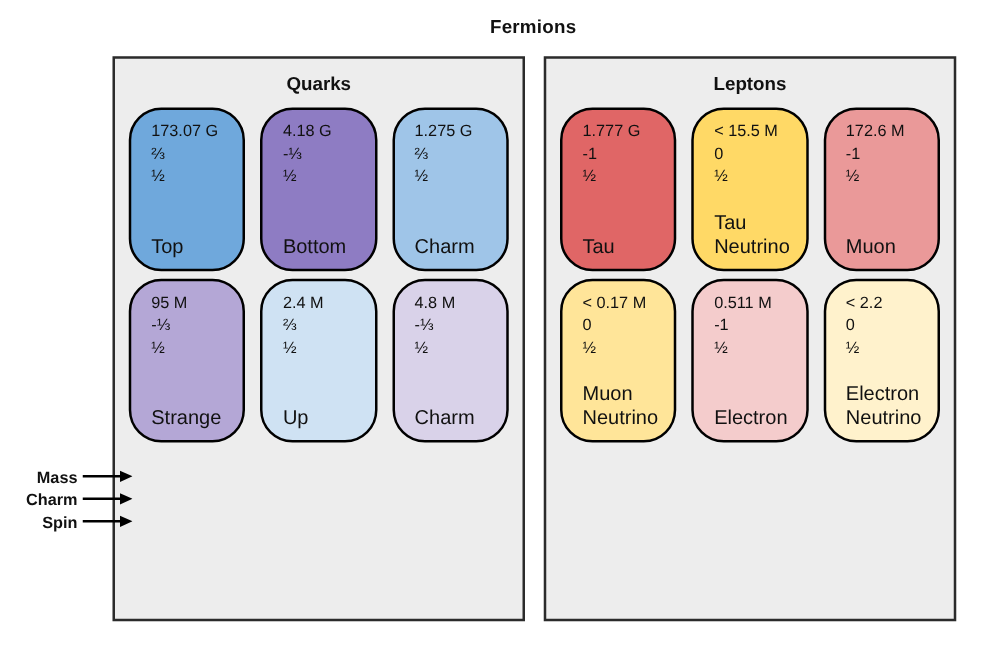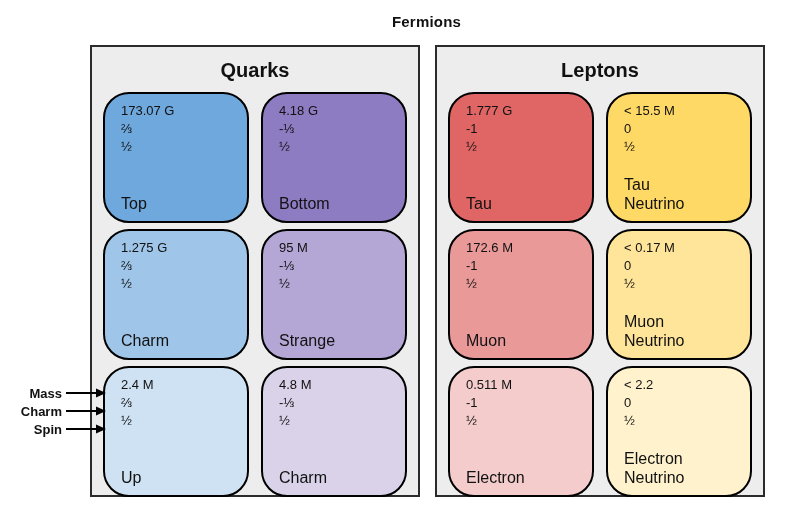--- a/index.html
+++ b/index.html
@@ -33,26 +33,26 @@
     box-sizing: border-box;
     width: 330px;
     height: 452px;
     background: #ededed;
     border: 2px solid #2b2b2b;
     padding: 10px 11px 0 11px;
   }
   .group-header {
     text-align: center;
     font-weight: bold;
-    font-size: 20px;
+    font-size: 15px;
     margin: 2px 0 10px 0;
   }
   .cards {
     display: grid;
-    grid-template-columns: 1fr 1fr;
+    grid-template-columns: 1fr 1fr 1fr;
     column-gap: 12px;
     row-gap: 6px;
   }
   .card {
     box-sizing: border-box;
     height: 131px;
     border: 2px solid #000;
     border-radius: 26px;
     padding: 8px 12px 8px 16px;
     display: flex;
@@ -61,21 +61,21 @@
   }
   .stats { font-size: 13px; line-height: 18px; }
   .stats div { white-space: nowrap; }
   .pname {
     font-size: 16px;
     line-height: 19px;
     white-space: pre-line;
   }
   .labels {
     position: absolute;
-    top: 384px;
+    top: 372px;
     left: 0;
     width: 106px;
     z-index: 5;
   }
   .label-row {
     display: flex;
     align-items: center;
     justify-content: flex-end;
     height: 18px;
   }

